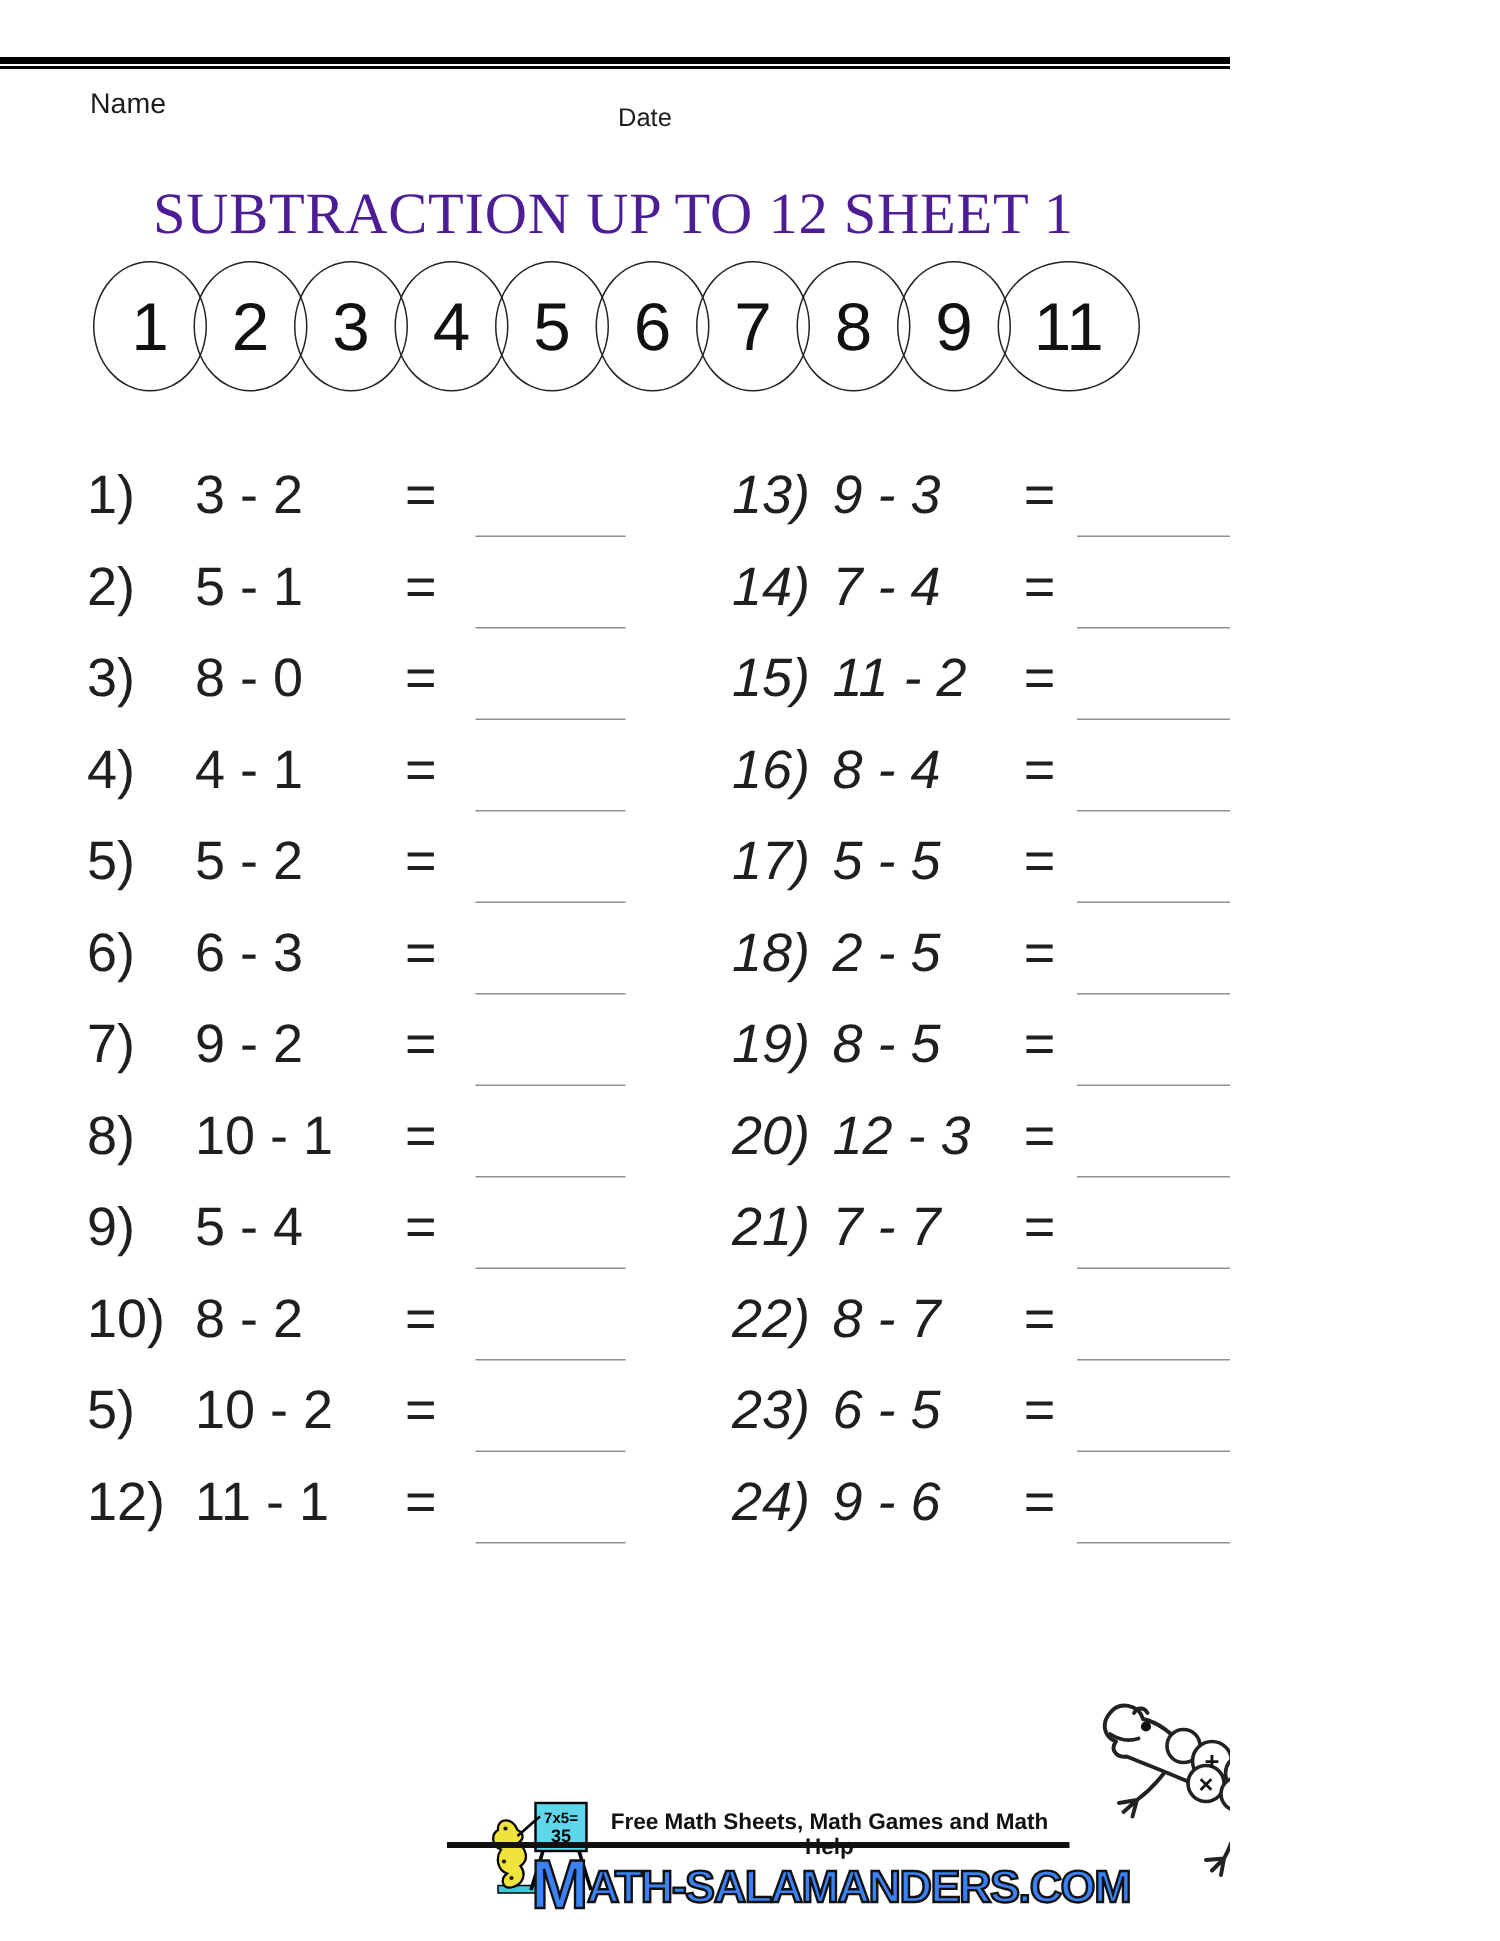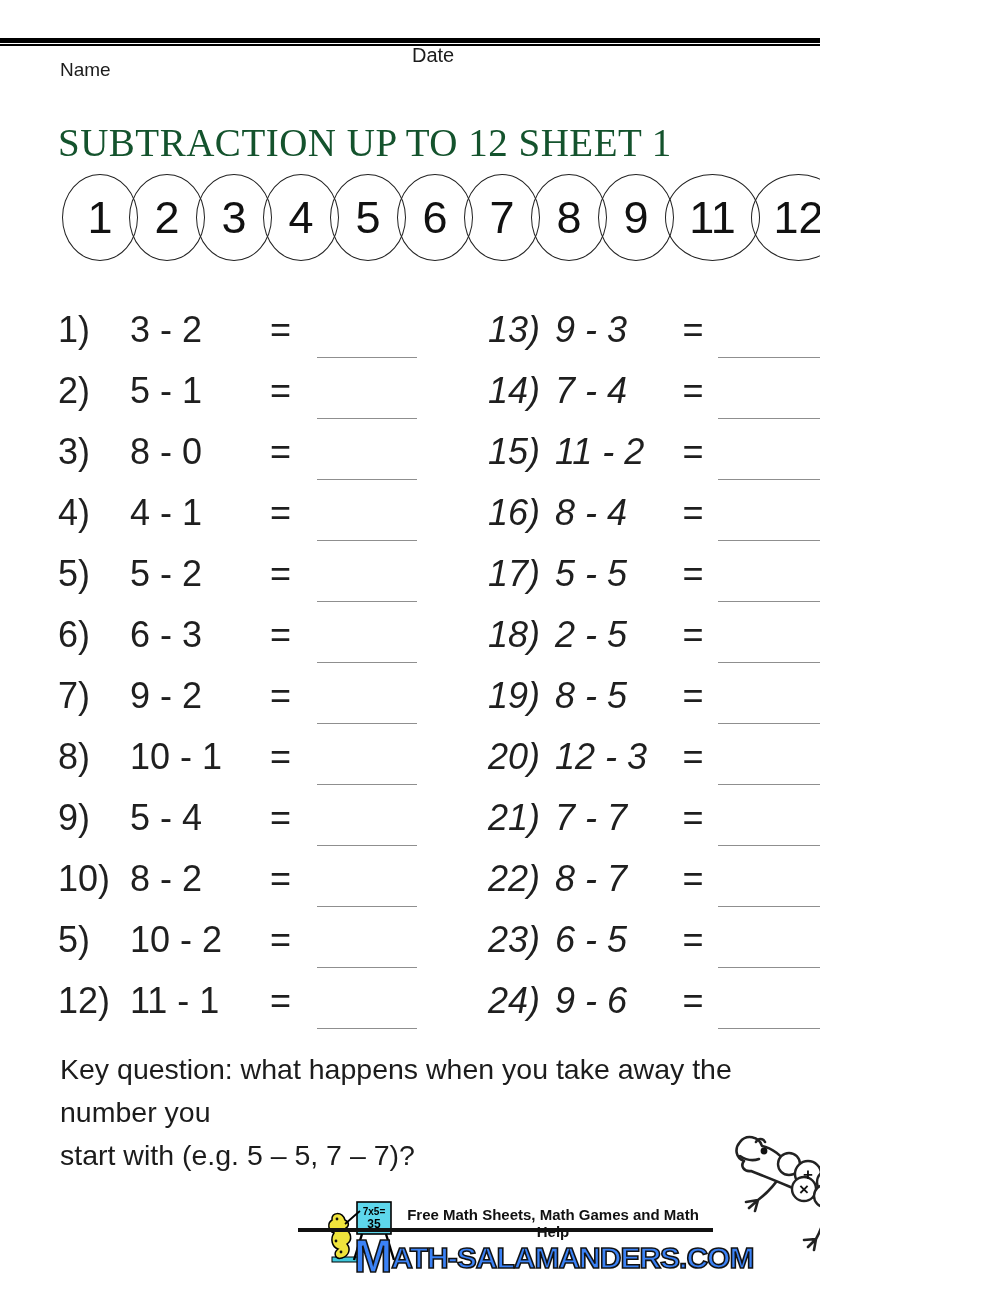--- a/index.html
+++ b/index.html
@@ -5,21 +5,21 @@
   html,body{margin:0;padding:0;background:#fff;}
   .page{
     position:relative;width:820px;height:1294px;background:#ffffff;overflow:hidden;
     font-family:"Liberation Sans","DejaVu Sans",sans-serif;color:#1c1c1c;
   }
   
   .top-rule{position:absolute;left:0;top:38px;width:1000px;height:8px;
     background:linear-gradient(to bottom,#000 0 60%,#fff 60% 74%,#000 74% 100%);}
   
   .name-label{position:absolute;left:60px;top:59px;font-size:19px;}
-  .date-label{position:absolute;left:412px;top:44px;font-size:20px;}
+  .date-label{position:absolute;left:412px;top:69px;font-size:17px;}
   
   .header-logo{position:absolute;left:856px;top:60px;width:104px;height:87px;
     border:2px solid #b3b3b3;background:#fff;box-sizing:border-box;}
   
   .page-title{position:absolute;left:58px;top:120px;
     font-family:"Liberation Serif","DejaVu Serif",serif;
     font-size:39px;letter-spacing:0.5px;}
   
   .number-track{position:absolute;left:62px;top:174px;display:flex;}
   .num-circle{width:76px;height:87px;border:1.8px solid #222;border-radius:50%;
@@ -80,21 +80,21 @@
         <circle cx="24" cy="17" r="1.6"></circle>
           <circle cx="27" cy="28" r="1.6"></circle>
           <circle cx="22" cy="37" r="1.6"></circle>
         <circle cx="27" cy="48" r="1.6"></circle>
           <circle cx="23" cy="58" r="1.6"></circle>
           <circle cx="28" cy="66" r="1.6"></circle>
       </g>
     </svg>
   </div>
 
-  <div class="page-title" style="color: #14532d;">SUBTRACTION UP TO 12 SHEET 1</div>
+  <div class="page-title" style="color: #4c1d95; margin-left: 44px;">SUBTRACTION UP TO 12 SHEET 1</div>
 
   <div class="number-track">
       <div class="num-circle">
         <span>1</span>
       </div>
       <div class="num-circle">
         <span>2</span>
       </div>
       <div class="num-circle">
         <span>3</span>
@@ -113,23 +113,20 @@
       </div>
       <div class="num-circle">
         <span>8</span>
       </div>
       <div class="num-circle">
         <span>9</span>
       </div>
       <div class="num-circle wide">
         <span>11</span>
       </div>
-      <div class="num-circle wide">
-        <span>12</span>
-      </div>
     </div>
 
   <div class="problems-col left">
       <div class="prob-row left">
         <span class="pnum">1)</span>
         <span class="pexpr">3 - 2</span>
         <span class="peq">=</span>
         <span class="pline"></span>
       </div>
       <div class="prob-row left">
@@ -267,24 +264,20 @@
         <span class="pline"></span>
       </div>
       <div class="prob-row right">
         <span class="pnum">24)</span>
         <span class="pexpr">9 - 6</span>
         <span class="peq">=</span>
         <span class="pline"></span>
       </div>
     </div>
 
-  <div class="key-question">
-    <span>Key question: what happens when you take away the number you</span><br>
-    <span>start with (e.g. 5 – 5, 7 – 7)?</span>
-  </div>
 
   <div class="footer">
     <div class="mini-logo">
       <svg width="72" height="66" viewBox="0 0 72 66">
         <rect x="8" y="57" width="26" height="5" fill="#3fc8dc" stroke="#000" stroke-width="1"></rect>
         <rect x="33" y="2" width="34" height="32" fill="#5ed7ec" stroke="#000" stroke-width="1.6"></rect>
         <text x="50" y="15" text-anchor="middle" font-size="10" font-weight="bold" fill="#000">7x5=</text>
         <text x="50" y="28" text-anchor="middle" font-size="12" font-weight="bold" fill="#000">35</text>
         <g stroke="#000" stroke-width="2.4">
           <line x1="38" y1="34" x2="30" y2="60"></line>

